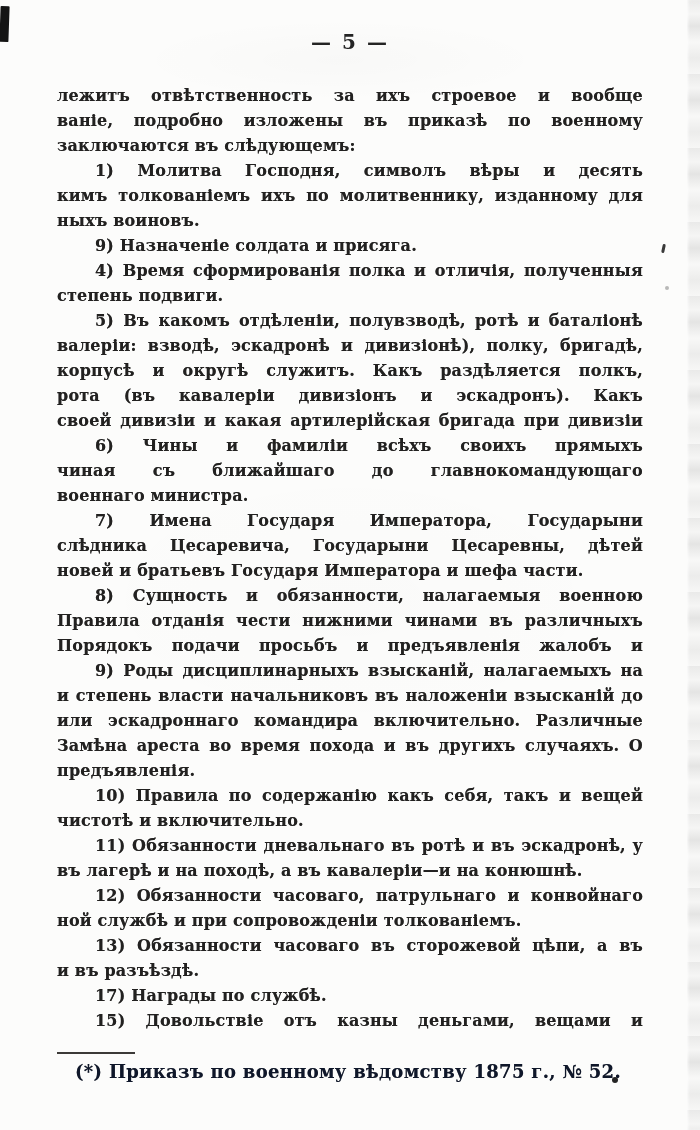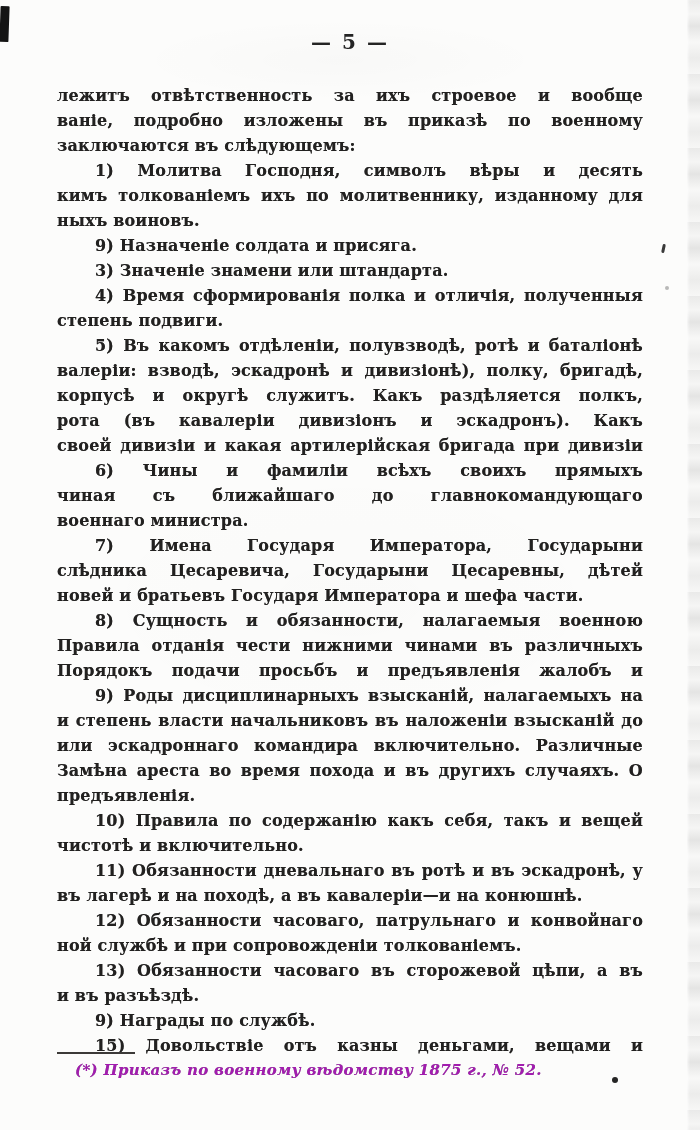--- a/index.html
+++ b/index.html
@@ -70,26 +70,25 @@
     width: 586px;
   }
   .footnote-rule {
     width: 78px;
     height: 2px;
     background: #3c3a38;
     margin: 0 0 7px 0;
   }
   .footnote-text {
     padding-left: 18px;
-    font-size: 15px;
+    font-size: 18px;
     font-weight: bold;
     letter-spacing: 0.3px;
-    color: #a21caf;
+    color: #0f172a;
     text-shadow: 0 0 0.5px rgba(30,30,30,0.5);
-    font-style: italic;
   }
 
   
   .edge-strip {
     position: absolute;
     top: 0;
     right: 0;
     width: 13px;
     height: 1130px;
     background:
@@ -154,23 +153,20 @@
       </div>
       <div class="para">
         <div class="line indent">1) Молитва Господня, символъ вѣры и десять заповѣдей съ крат-</div>
         <div class="line">кимъ толкованіемъ ихъ по молитвеннику, изданному для православ-</div>
         <div class="line rag">ныхъ воиновъ.</div>
       </div>
       <div class="para">
         <div class="line indent rag">9) Назначеніе солдата и присяга.</div>
       </div>
       <div class="para">
-        <div class="line indent rag">3) Значеніе знамени или штандарта.</div>
-      </div>
-      <div class="para">
         <div class="line indent">4) Время сформированія полка и отличія, полученныя имъ за</div>
         <div class="line rag">степень подвиги.</div>
       </div>
       <div class="para">
         <div class="line indent">5) Въ какомъ отдѣленіи, полувзводѣ, ротѣ и баталіонѣ (въ ка-</div>
         <div class="line">валеріи: взводѣ, эскадронѣ и дивизіонѣ), полку, бригадѣ, дивизіи,</div>
         <div class="line">корпусѣ и округѣ служитъ.  Какъ раздѣляется полкъ,  баталіонъ и</div>
         <div class="line">рота (въ кавалеріи дивизіонъ и эскадронъ). Какъ называются полки</div>
         <div class="line rag">своей дивизіи и какая артилерійская бригада при дивизіи состоитъ.</div>
       </div>
@@ -206,21 +202,21 @@
       </div>
       <div class="para">
         <div class="line indent">12) Обязанности часоваго, патрульнаго и конвойнаго при карауль-</div>
         <div class="line rag">ной службѣ и при сопровожденіи толкованіемъ.</div>
       </div>
       <div class="para">
         <div class="line indent">13) Обязанности часоваго въ сторожевой цѣпи, а въ кавалеріи—</div>
         <div class="line rag">и въ разъѣздѣ.</div>
       </div>
       <div class="para">
-        <div class="line indent rag">9) Награды по службѣ.</div>
+        <div class="line indent rag">17) Награды по службѣ.</div>
       </div>
       <div class="para">
         <div class="line indent">15) Довольствіе отъ казны деньгами, вещами и провіантомъ.  Ка-</div>
       </div>
     </div>
 
   <div class="footnote">
     <div class="footnote-rule"></div>
     <div class="footnote-text">(*) Приказъ по военному вѣдомству 1875 г., № 52.</div>
   </div>

